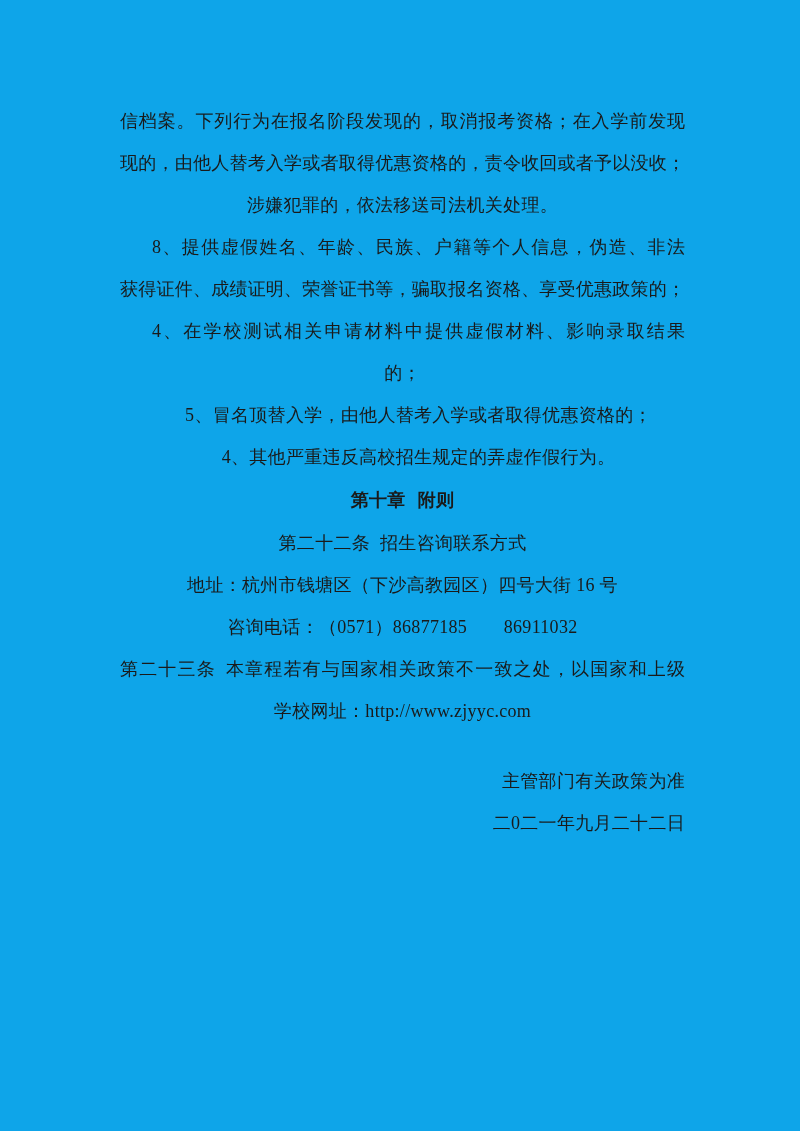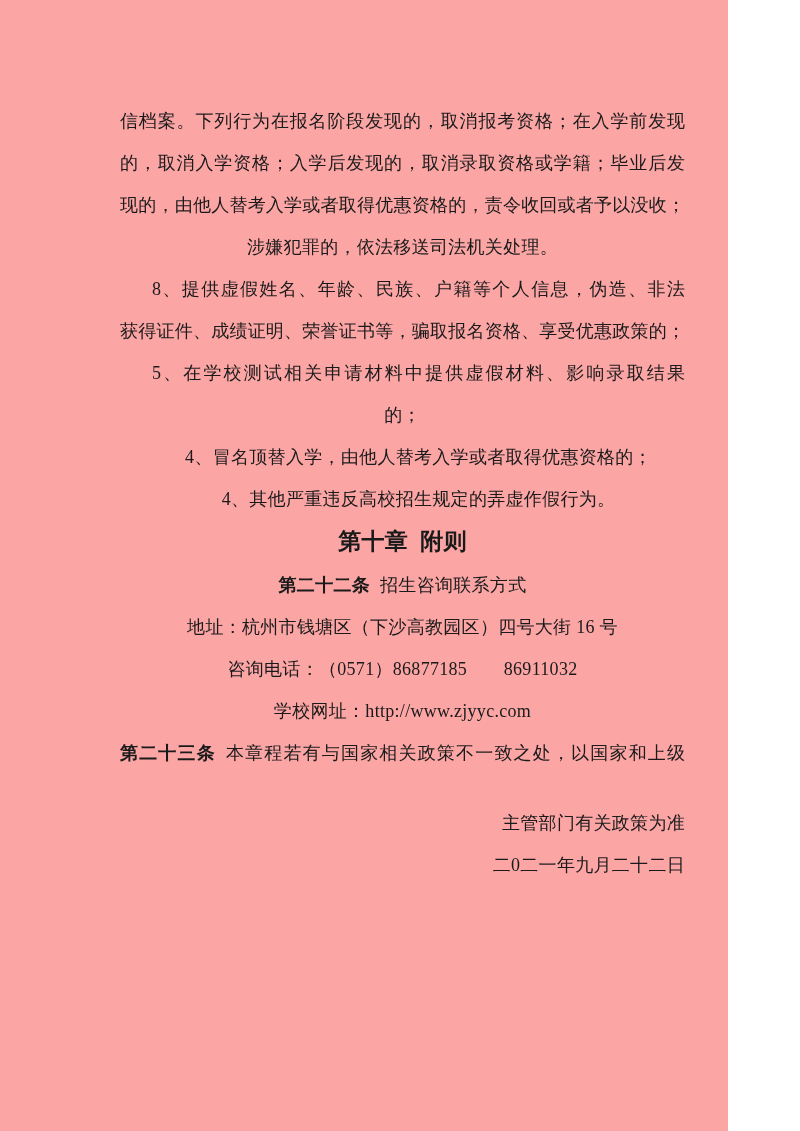--- a/index.html
+++ b/index.html
@@ -2,23 +2,23 @@
 <html><head>
 <meta charset="utf-8">
 <style>
   html, body {
     margin: 0;
     padding: 0;
     background: #ffffff;
   }
   .page {
     position: relative;
-    width: 728px;
+    width: 800px;
     height: 1131px;
-    background: #fca5a5;
+    background: #0ea5e9;
     overflow: hidden;
     font-family: "Liberation Serif", "DejaVu Serif", serif;
     color: #1a1a1a;
   }
   .doc {
     position: absolute;
     left: 120px;
     top: 100px;
     width: 565px;
   }
@@ -36,65 +36,64 @@
   .ind { text-indent: 32px; }
   .c {
     text-align: center;
     text-align-last: center;
   }
   .r {
     text-align: right;
     text-align-last: right;
   }
   .b {
-    font-weight: 700;
+    font-weight: 400;
     margin-right: 10px;
     margin-top: 20px;
   }
   .heading {
-    font-size: 23px;
+    font-size: 18px;
     font-weight: 700;
     line-height: 44px;
   }
   .heading .ht { margin-left: 12px; }
   .spacer { height: 28px; }
 </style>
 </head>
 <body>
 
 <div class="page">
   <div class="doc">
 
     <div class="ln j">信档案。下列行为在报名阶段发现的，取消报考资格；在入学前发现</div>
-    <div class="ln j">的，取消入学资格；入学后发现的，取消录取资格或学籍；毕业后发</div>
     <div class="ln j">现的，由他人替考入学或者取得优惠资格的，责令收回或者予以没收；</div>
     <div class="ln">涉嫌犯罪的，依法移送司法机关处理。</div>
 
     <div class="ln j ind">8、提供虚假姓名、年龄、民族、户籍等个人信息，伪造、非法</div>
     <div class="ln j">获得证件、成绩证明、荣誉证书等，骗取报名资格、享受优惠政策的；</div>
-    <div class="ln j ind">5、在学校测试相关申请材料中提供虚假材料、影响录取结果</div>
+    <div class="ln j ind">4、在学校测试相关申请材料中提供虚假材料、影响录取结果</div>
     <div class="ln">的；</div>
-    <div class="ln ind">4、冒名顶替入学，由他人替考入学或者取得优惠资格的；</div>
+    <div class="ln ind">5、冒名顶替入学，由他人替考入学或者取得优惠资格的；</div>
     <div class="ln ind">4、其他严重违反高校招生规定的弄虚作假行为。</div>
 
     <div class="ln heading c">
       <span>第十章</span><span class="ht">附则</span>
     </div>
 
     <div class="ln">
       <span class="b">第二十二条</span><span>招生咨询联系方式</span>
     </div>
 
     <div class="ln">地址：杭州市钱塘区（下沙高教园区）四号大街 16 号</div>
     <div class="ln">咨询电话：（0571）86877185　　86911032</div>
-    <div class="ln">学校网址：http://www.zjyyc.com</div>
-
     <div class="ln j">
       <span class="b">第二十三条</span><span>本章程若有与国家相关政策不一致之处，以国家和上级</span>
     </div>
+
+    <div class="ln">学校网址：http://www.zjyyc.com</div>
 
 
     <div class="spacer"></div>
 
     <div class="ln r">主管部门有关政策为准</div>
     <div class="ln r">二0二一年九月二十二日</div>
 
   </div>
 </div>
 

